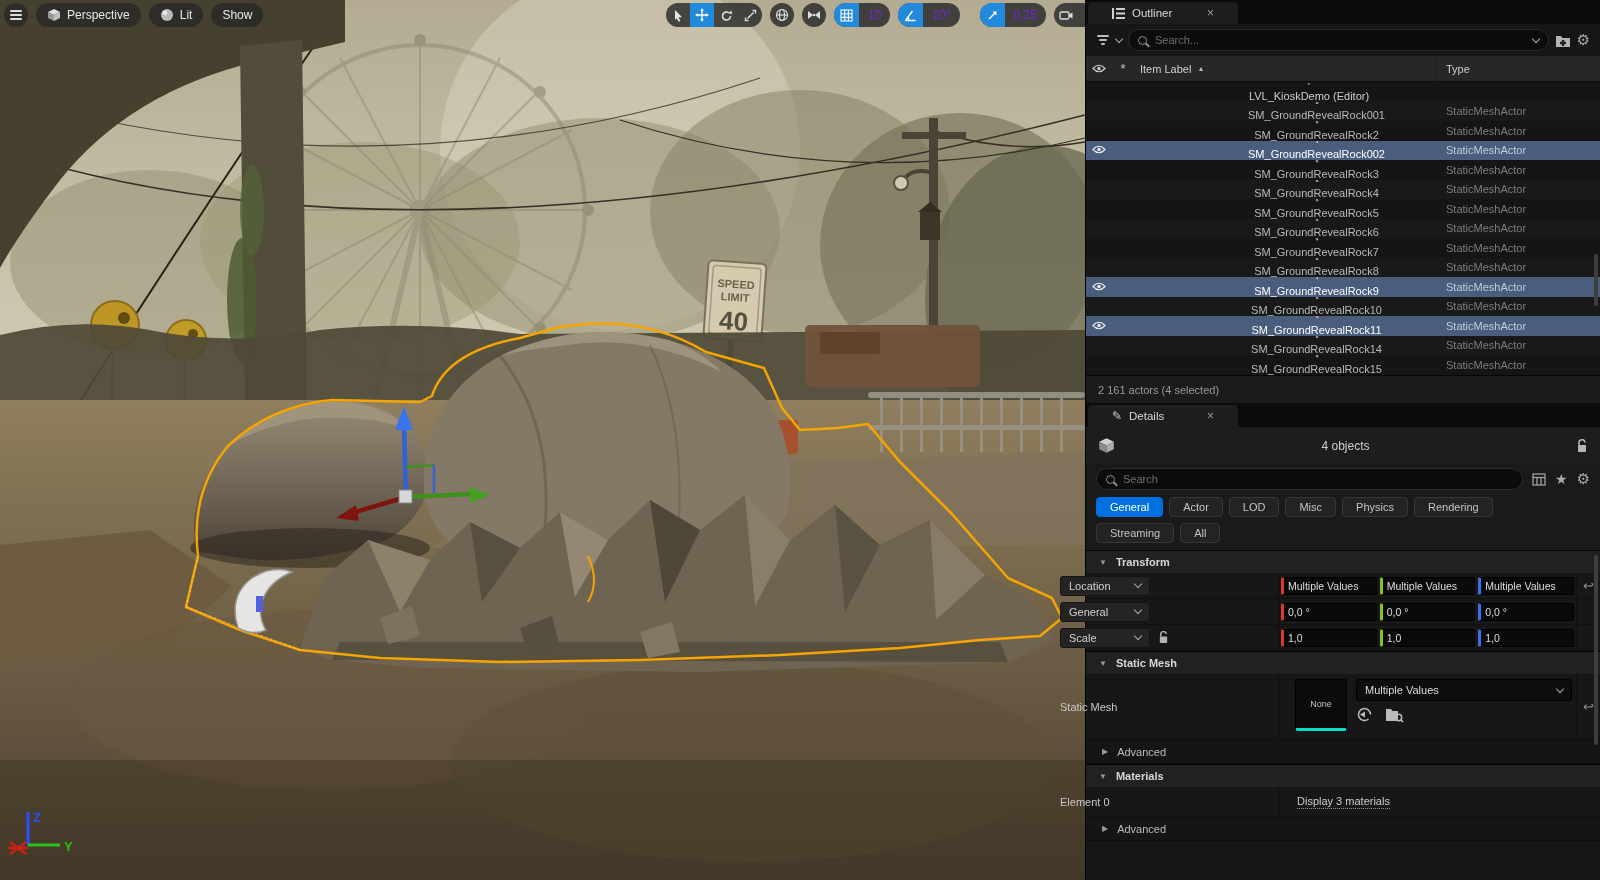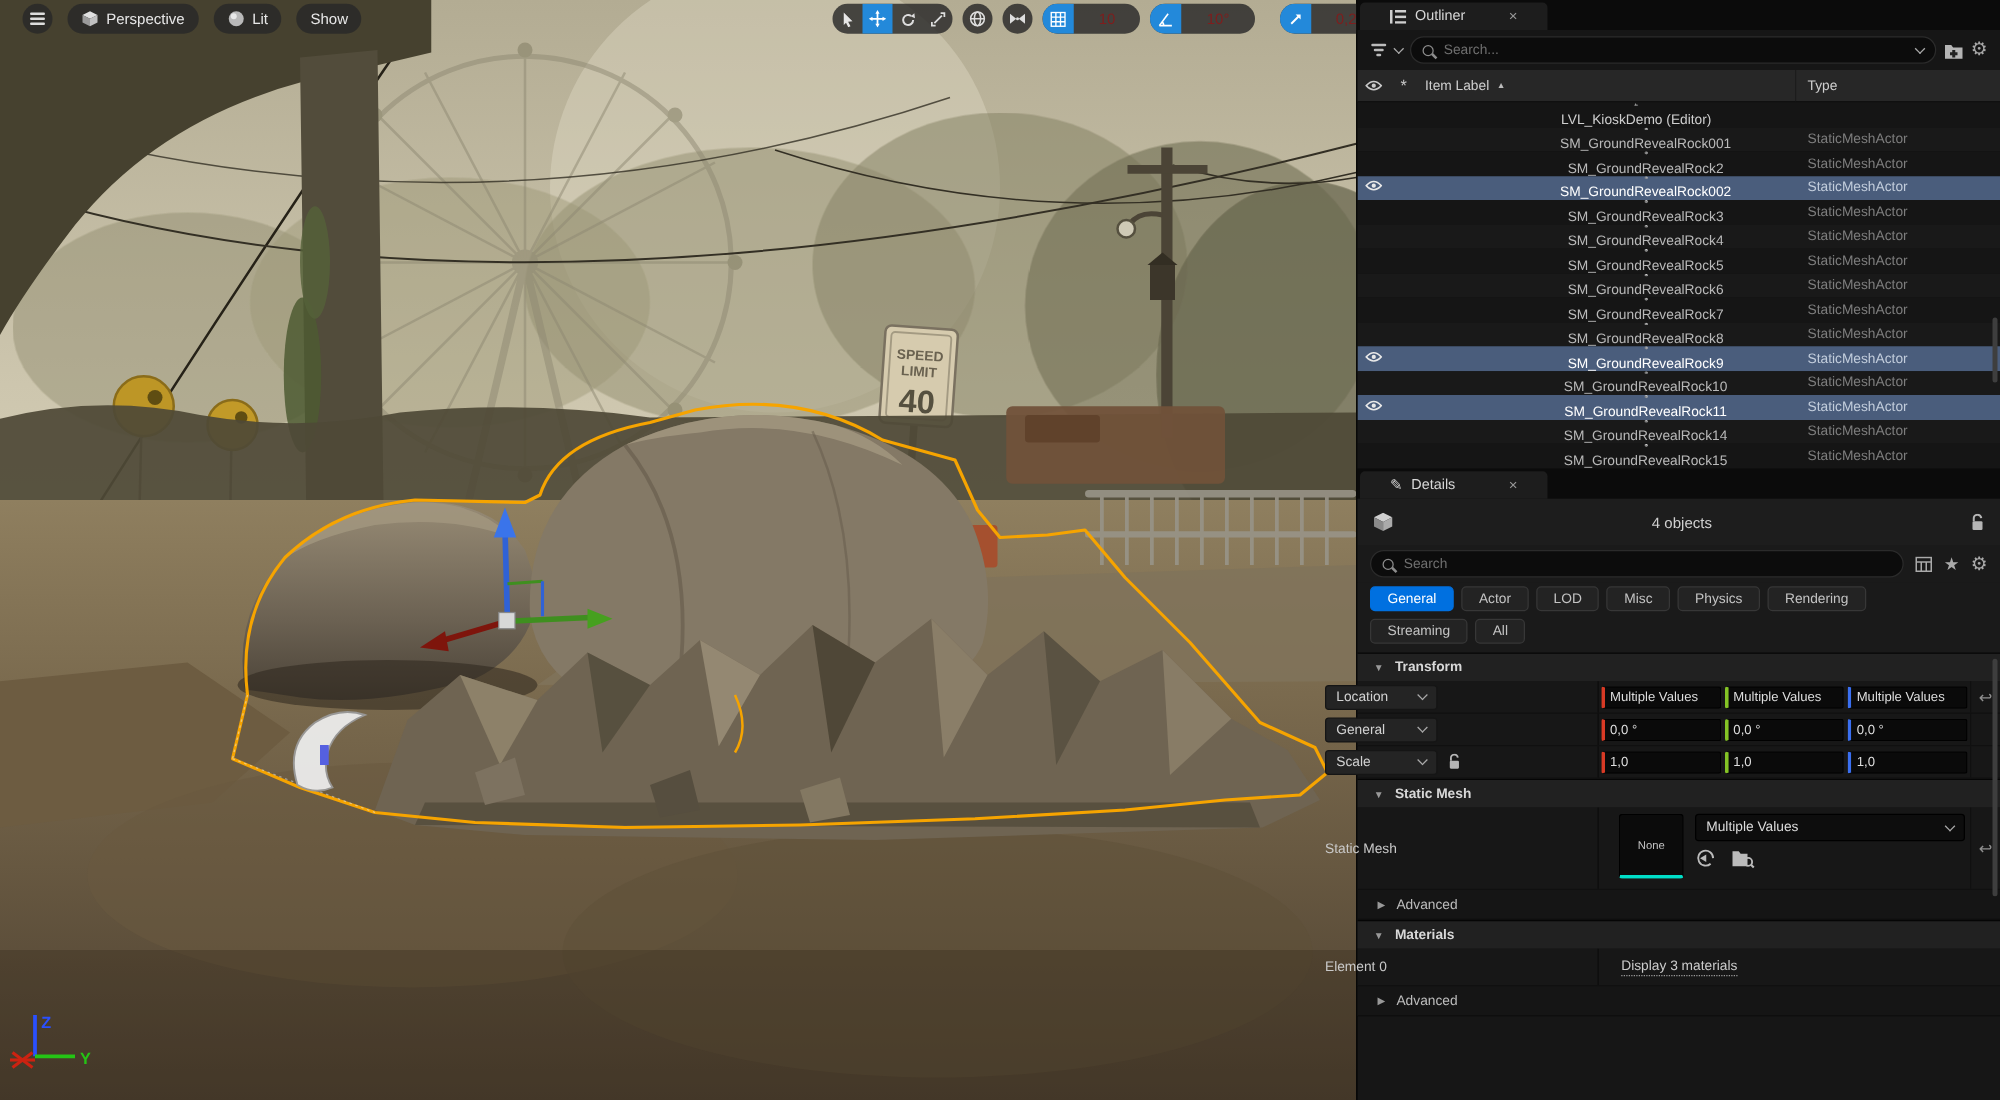--- a/index.html
+++ b/index.html
@@ -12,21 +12,21 @@
   .vp-ui{position:absolute;top:3px;display:flex;align-items:center;gap:8px;z-index:5;}
   .vbtn{background:rgba(40,40,40,.82);border-radius:12px;height:24px;display:flex;align-items:center;
         gap:6px;padding:0 11px;color:#e8e8e8;font-size:12px;white-space:nowrap;}
   .vcirc{width:24px;height:24px;padding:0;justify-content:center;border-radius:50%;}
   .vgroup{display:flex;background:rgba(40,40,40,.82);border-radius:12px;overflow:hidden;height:24px;}
   .vseg{width:24px;height:24px;display:flex;align-items:center;justify-content:center;}
   .vseg.active{background:#2389da;}
   .vpill{display:flex;height:24px;border-radius:12px;overflow:hidden;background:rgba(40,40,40,.82);}
   .vpill .icon-seg{width:25px;display:flex;align-items:center;justify-content:center;background:#2389da;}
   .vpill .icon-seg.dark{background:transparent;}
-  .vpill .val-seg{display:flex;align-items:center;padding:0 20px;color:#7f1d1d;font-size:12px;}
+  .vpill .val-seg{display:flex;align-items:center;padding:0 9px;color:#6d28d9;font-size:12px;}
   .menu-bars{display:flex;flex-direction:column;gap:2px;}
   .menu-bars i{display:block;width:12px;height:2px;background:#ddd;border-radius:1px;}
   
   .right{position:absolute;left:1085px;top:0;width:515px;height:880px;background:#161616;border-left:1px solid #000;}
   .tabbar{height:24px;background:#0b0b0b;display:flex;align-items:flex-end;}
   .tab{height:22px;background:#1d1d1d;border-radius:4px 4px 0 0;display:flex;align-items:center;
        gap:7px;padding:0 24px;margin-left:2px;color:#d8d8d8;font-size:11.5px;min-width:150px;}
   .tab .x{margin-left:auto;color:#9a9a9a;font-size:12px;}
   
   .o-toolbar{height:32px;display:flex;align-items:center;padding:0 10px;gap:6px;background:#161616;}
@@ -294,21 +294,21 @@
         <line x1="28" y1="845" x2="60" y2="845" stroke="#25c415" stroke-width="3"></line>
         <text x="64" y="851" fill="#25c415">Y</text>
         <g stroke="#cc2211" stroke-width="2.5">
           <line x1="10" y1="842" x2="26" y2="854"></line>
             <line x1="10" y1="854" x2="26" y2="842"></line>
             <line x1="8" y1="848" x2="28" y2="848"></line>
         </g>
       </g>
     </svg>
 
-    <div class="vp-ui" style="left:18px;gap:12px;">
+    <div class="vp-ui" style="left:4px;">
       <div class="vbtn vcirc">
         <span class="menu-bars">
             <i></i>
             <i></i>
             <i></i>
           </span>
       </div>
       <div class="vbtn">
         <svg width="14" height="14" viewBox="0 0 14 14">
           <polygon points="7,1 13,4 7,7 1,4" fill="#e0e0e0"></polygon>
@@ -739,20 +739,21 @@
                 <polygon points="7,0 13,3 7,6 1,3" fill="#cfcfcf"></polygon>
                 <polygon points="1,3 7,6 7,12 1,9" fill="#8a8a8a"></polygon>
                 <polygon points="13,3 7,6 7,12 13,9" fill="#ababab"></polygon>
               </svg>
               <span>SM_GroundRevealRock15</span>
             </span>
             <span class="c-type">StaticMeshActor</span>
           </div>
         <div class="scrollthumb" style="right:2px;top:172px;height:52px;"></div>
       </div>
+      <div class="o-footer">2 161 actors (4 selected)</div>
     </div>
 
     <div class="details" style="position:relative;">
       <div class="tabbar">
         <div class="tab">
           <span style="color:#cfcfcf;font-size:12px;">✎</span>
           <span>Details</span>
           <span class="x">×</span>
         </div>
       </div>

